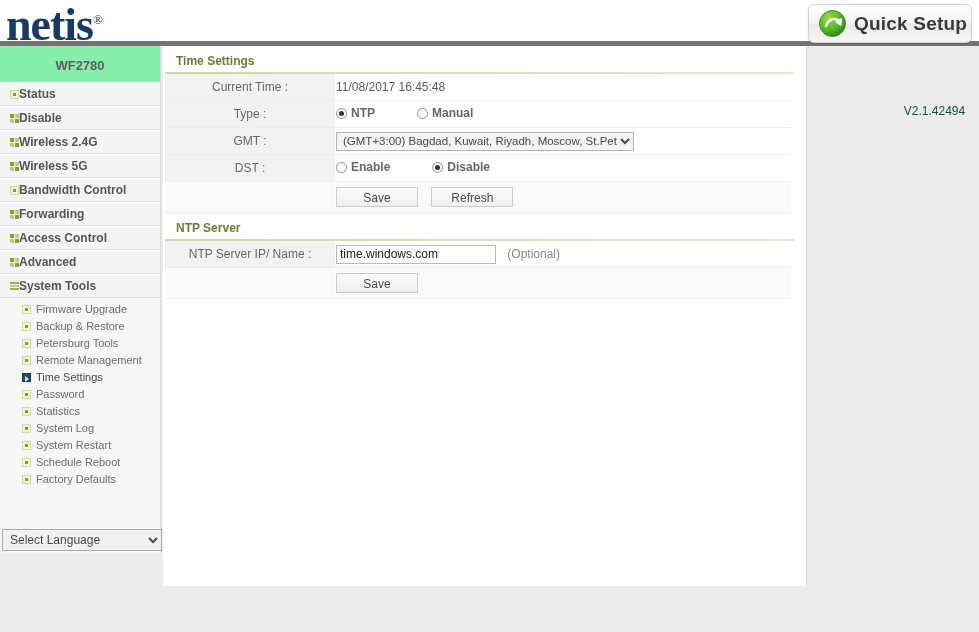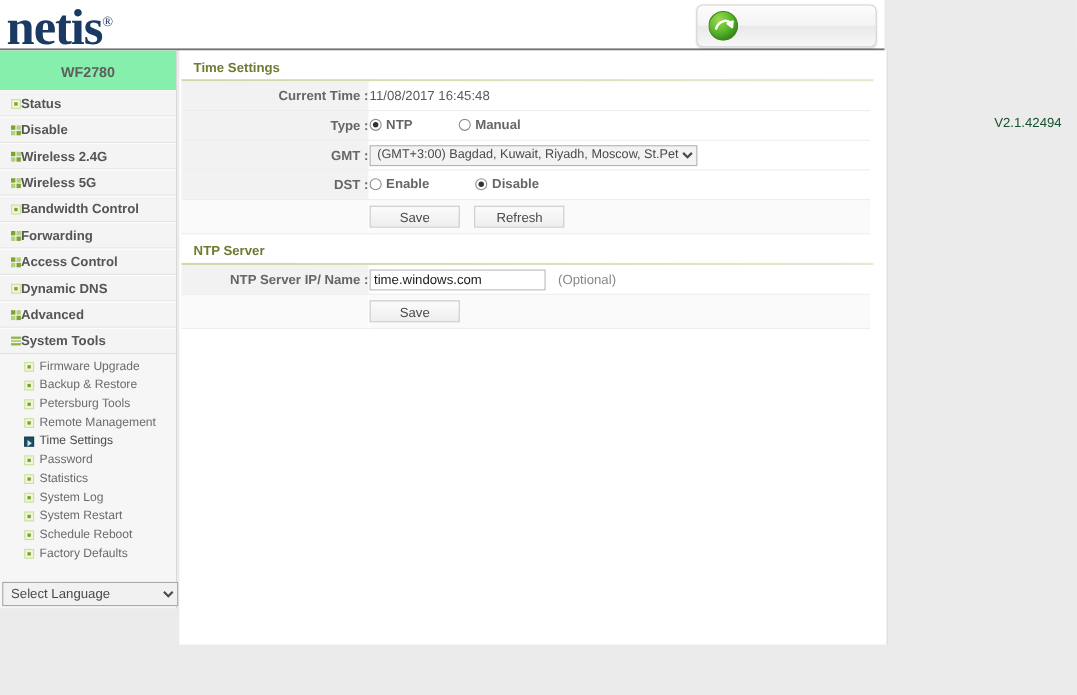--- a/index.html
+++ b/index.html
@@ -12,24 +12,24 @@
     background: #ebebeb;
     font-family: "Liberation Sans", sans-serif;
     font-size: 12px;
     color: #555;
     overflow: hidden;
   }
 
   
   #header {
     position: relative;
-    width: 804px;
+    width: 979px;
     height: 46px;
     background: #ffffff;
-    border-bottom: 2px solid #737373;
+    border-bottom: 5px solid #737373;
     box-sizing: border-box;
   }
   #logo {
     position: absolute;
     left: 6px;
     top: -6px;
     font-family: "Liberation Serif", serif;
     font-size: 46px;
     font-weight: bold;
     color: #1b3a63;
@@ -255,25 +255,24 @@
     font-size: 12px;
     color: #666;
     border-bottom: 1px solid #ededed;
     padding: 0;
     height: 26px;
     vertical-align: middle;
   }
   td.lbl {
     width: 170px;
     background: #f2f2f2;
-    text-align: right;
+    text-align: center;
     padding-right: 7px;
     color: #6a6a6a;
     border-right: 1px solid #ffffff;
-    font-weight: bold;
   }
   td.val {
     background: #ffffff;
     padding-left: 7px;
   }
   tr.btnrow td {
     background: #fafafa;
     border-bottom: 1px solid #ededed;
     height: 30px;
   }
@@ -378,20 +377,21 @@
             <stop offset="0%" stop-color="#9fd84f"></stop>
             <stop offset="55%" stop-color="#5ab72c"></stop>
             <stop offset="100%" stop-color="#2e7d13"></stop>
           </radialGradient>
         </defs>
         <circle cx="13.5" cy="13.5" r="13" fill="url(#gq)" stroke="#3d8a1d" stroke-width="1"></circle>
         <path d="M7 16 C9 9, 17 7, 20 11 L17.5 11.5 L21.5 14.5 L22 9.5 L20 11" fill="none" stroke="#ffffff" stroke-width="2.2" stroke-linecap="round" stroke-linejoin="round"></path>
         <path d="M19.5 9 L22.4 10.6 L20.6 13.3 Z" fill="#ffffff"></path>
       </svg>
     </span>
+    <span id="qs-label">Quick Setup</span>
   </div>
 </div>
 
 <div id="page">
 
   <div id="sidebar">
     <div id="model-name">WF2780</div>
 
     <div class="nav-item">
       <span class="ico ico-star"></span>
@@ -421,24 +421,20 @@
     <div class="nav-item">
       <span class="ico ico-grid"></span>
       <span class="nav-label">Forwarding</span>
     </div>
 
     <div class="nav-item">
       <span class="ico ico-grid"></span>
       <span class="nav-label">Access Control</span>
     </div>
 
-    <div class="nav-item">
-      <span class="ico ico-star"></span>
-      <span class="nav-label">Dynamic DNS</span>
-    </div>
 
     <div class="nav-item">
       <span class="ico ico-grid"></span>
       <span class="nav-label">Advanced</span>
     </div>
 
     <div class="nav-item">
       <span class="ico ico-lines"></span>
       <span class="nav-label">System Tools</span>
     </div>

